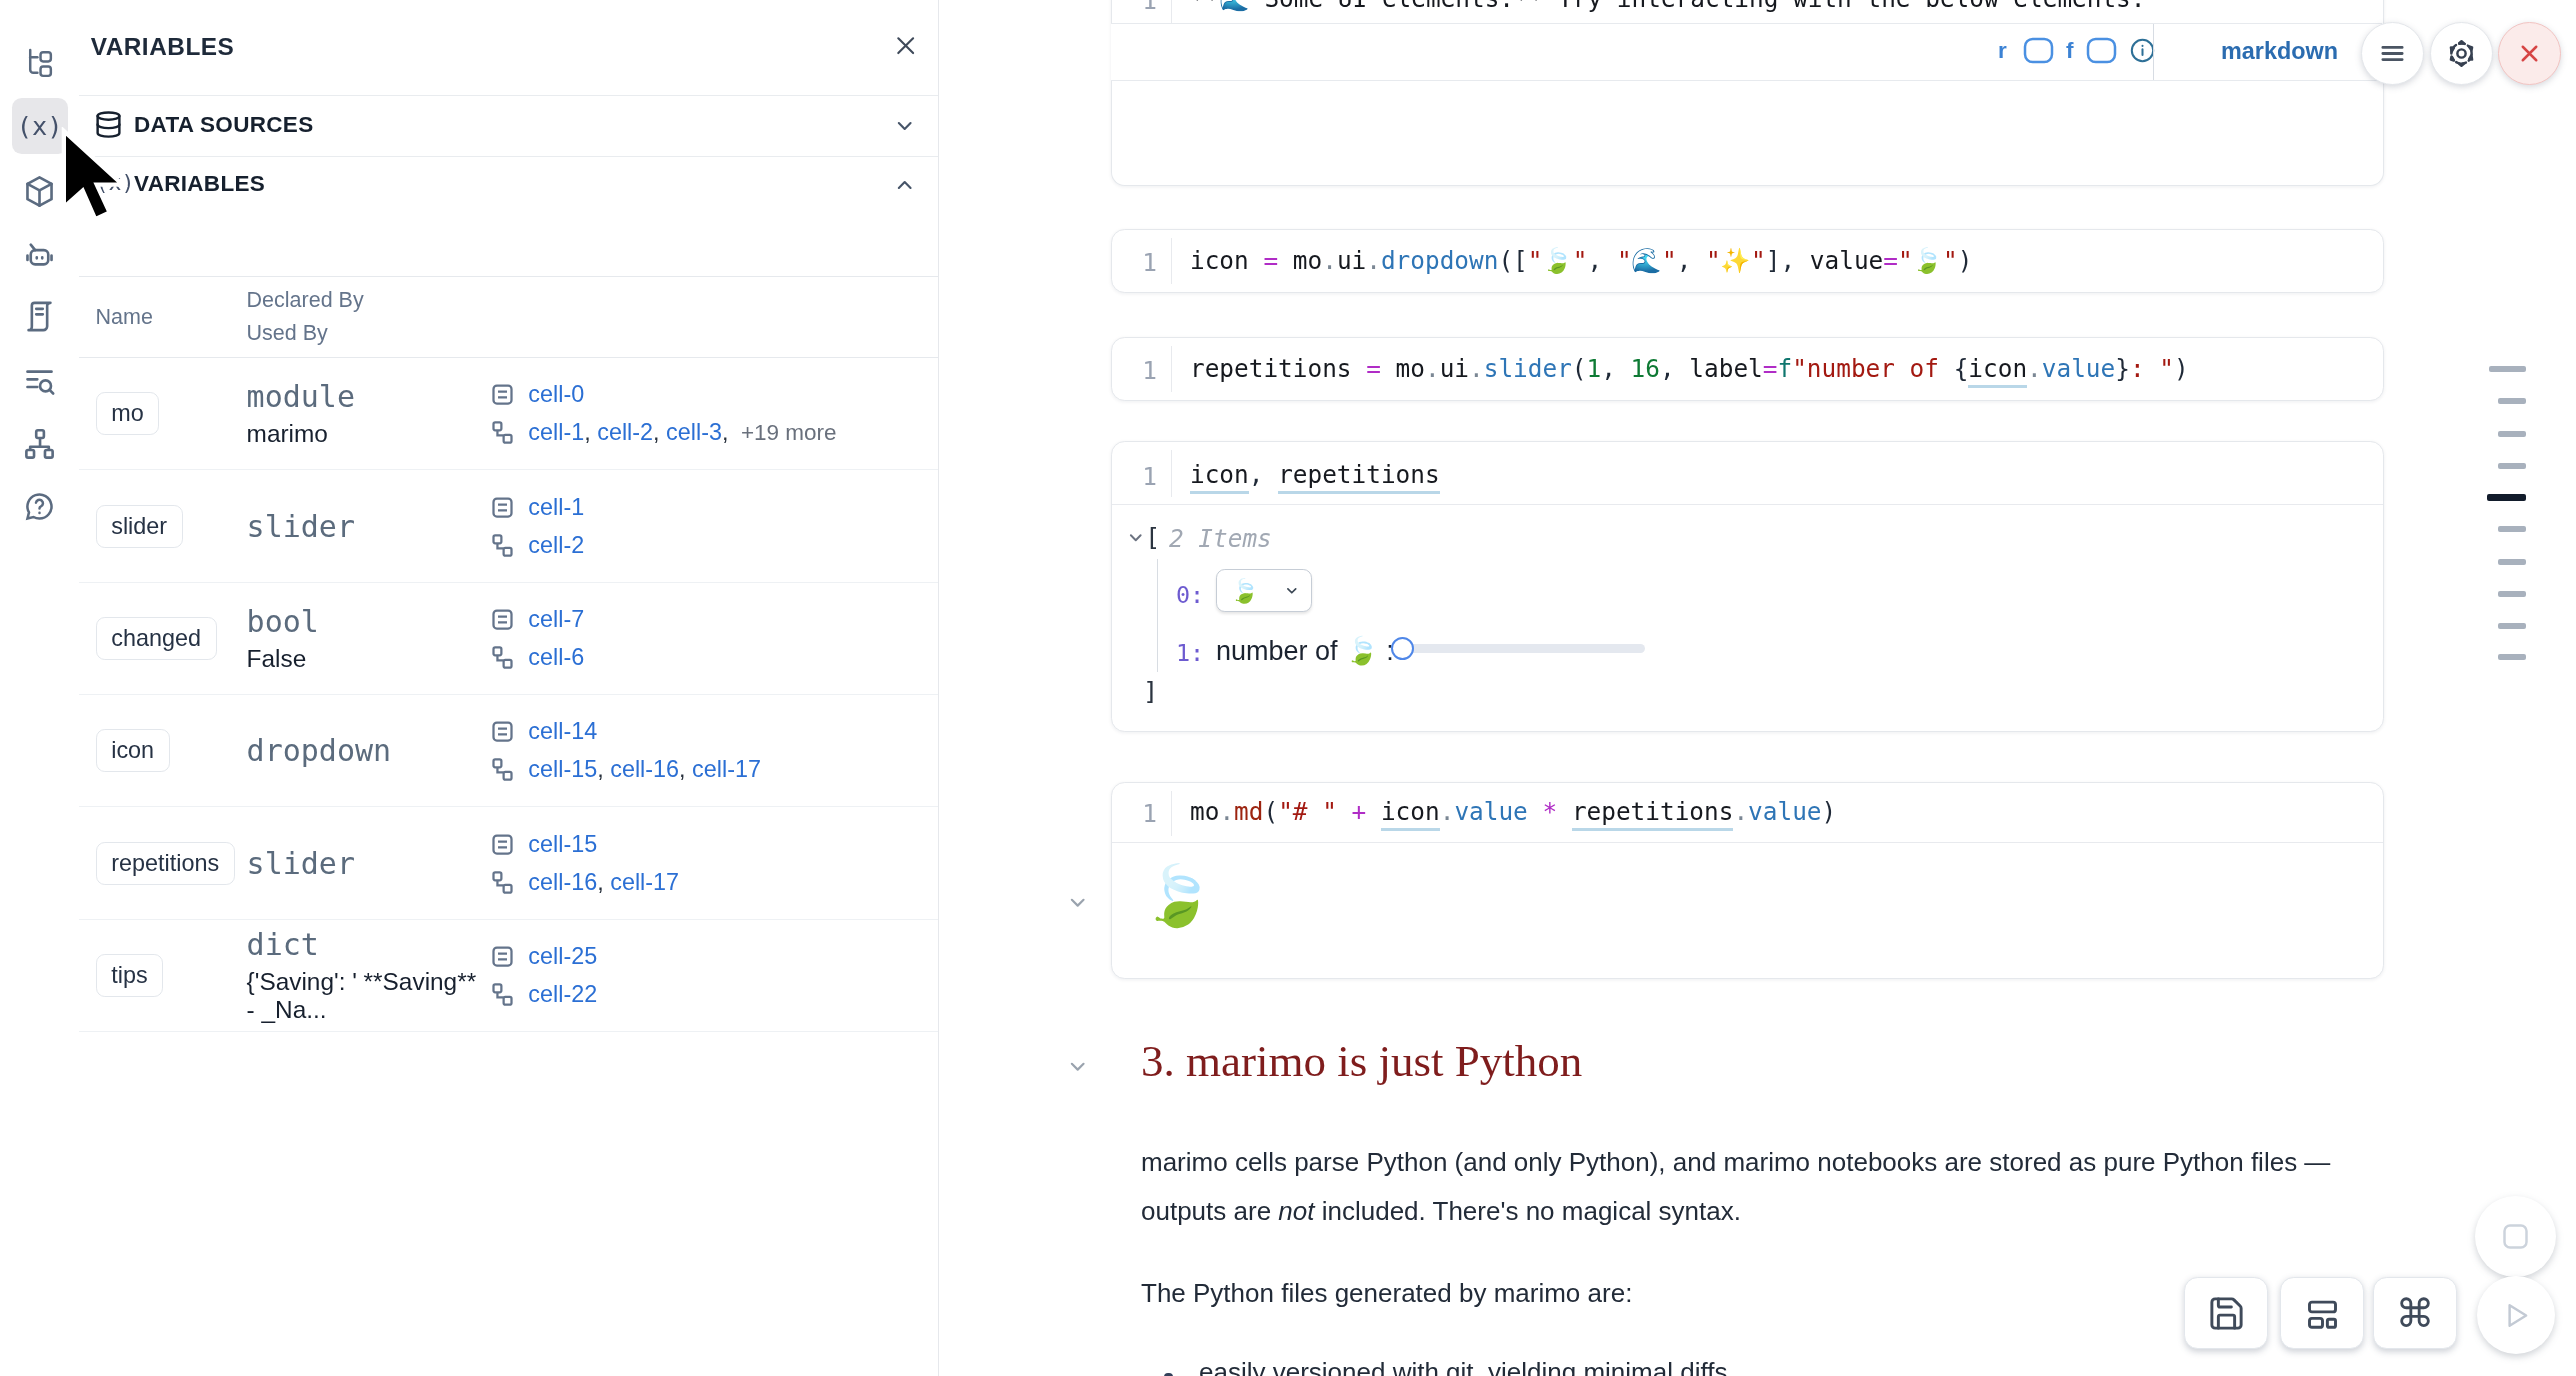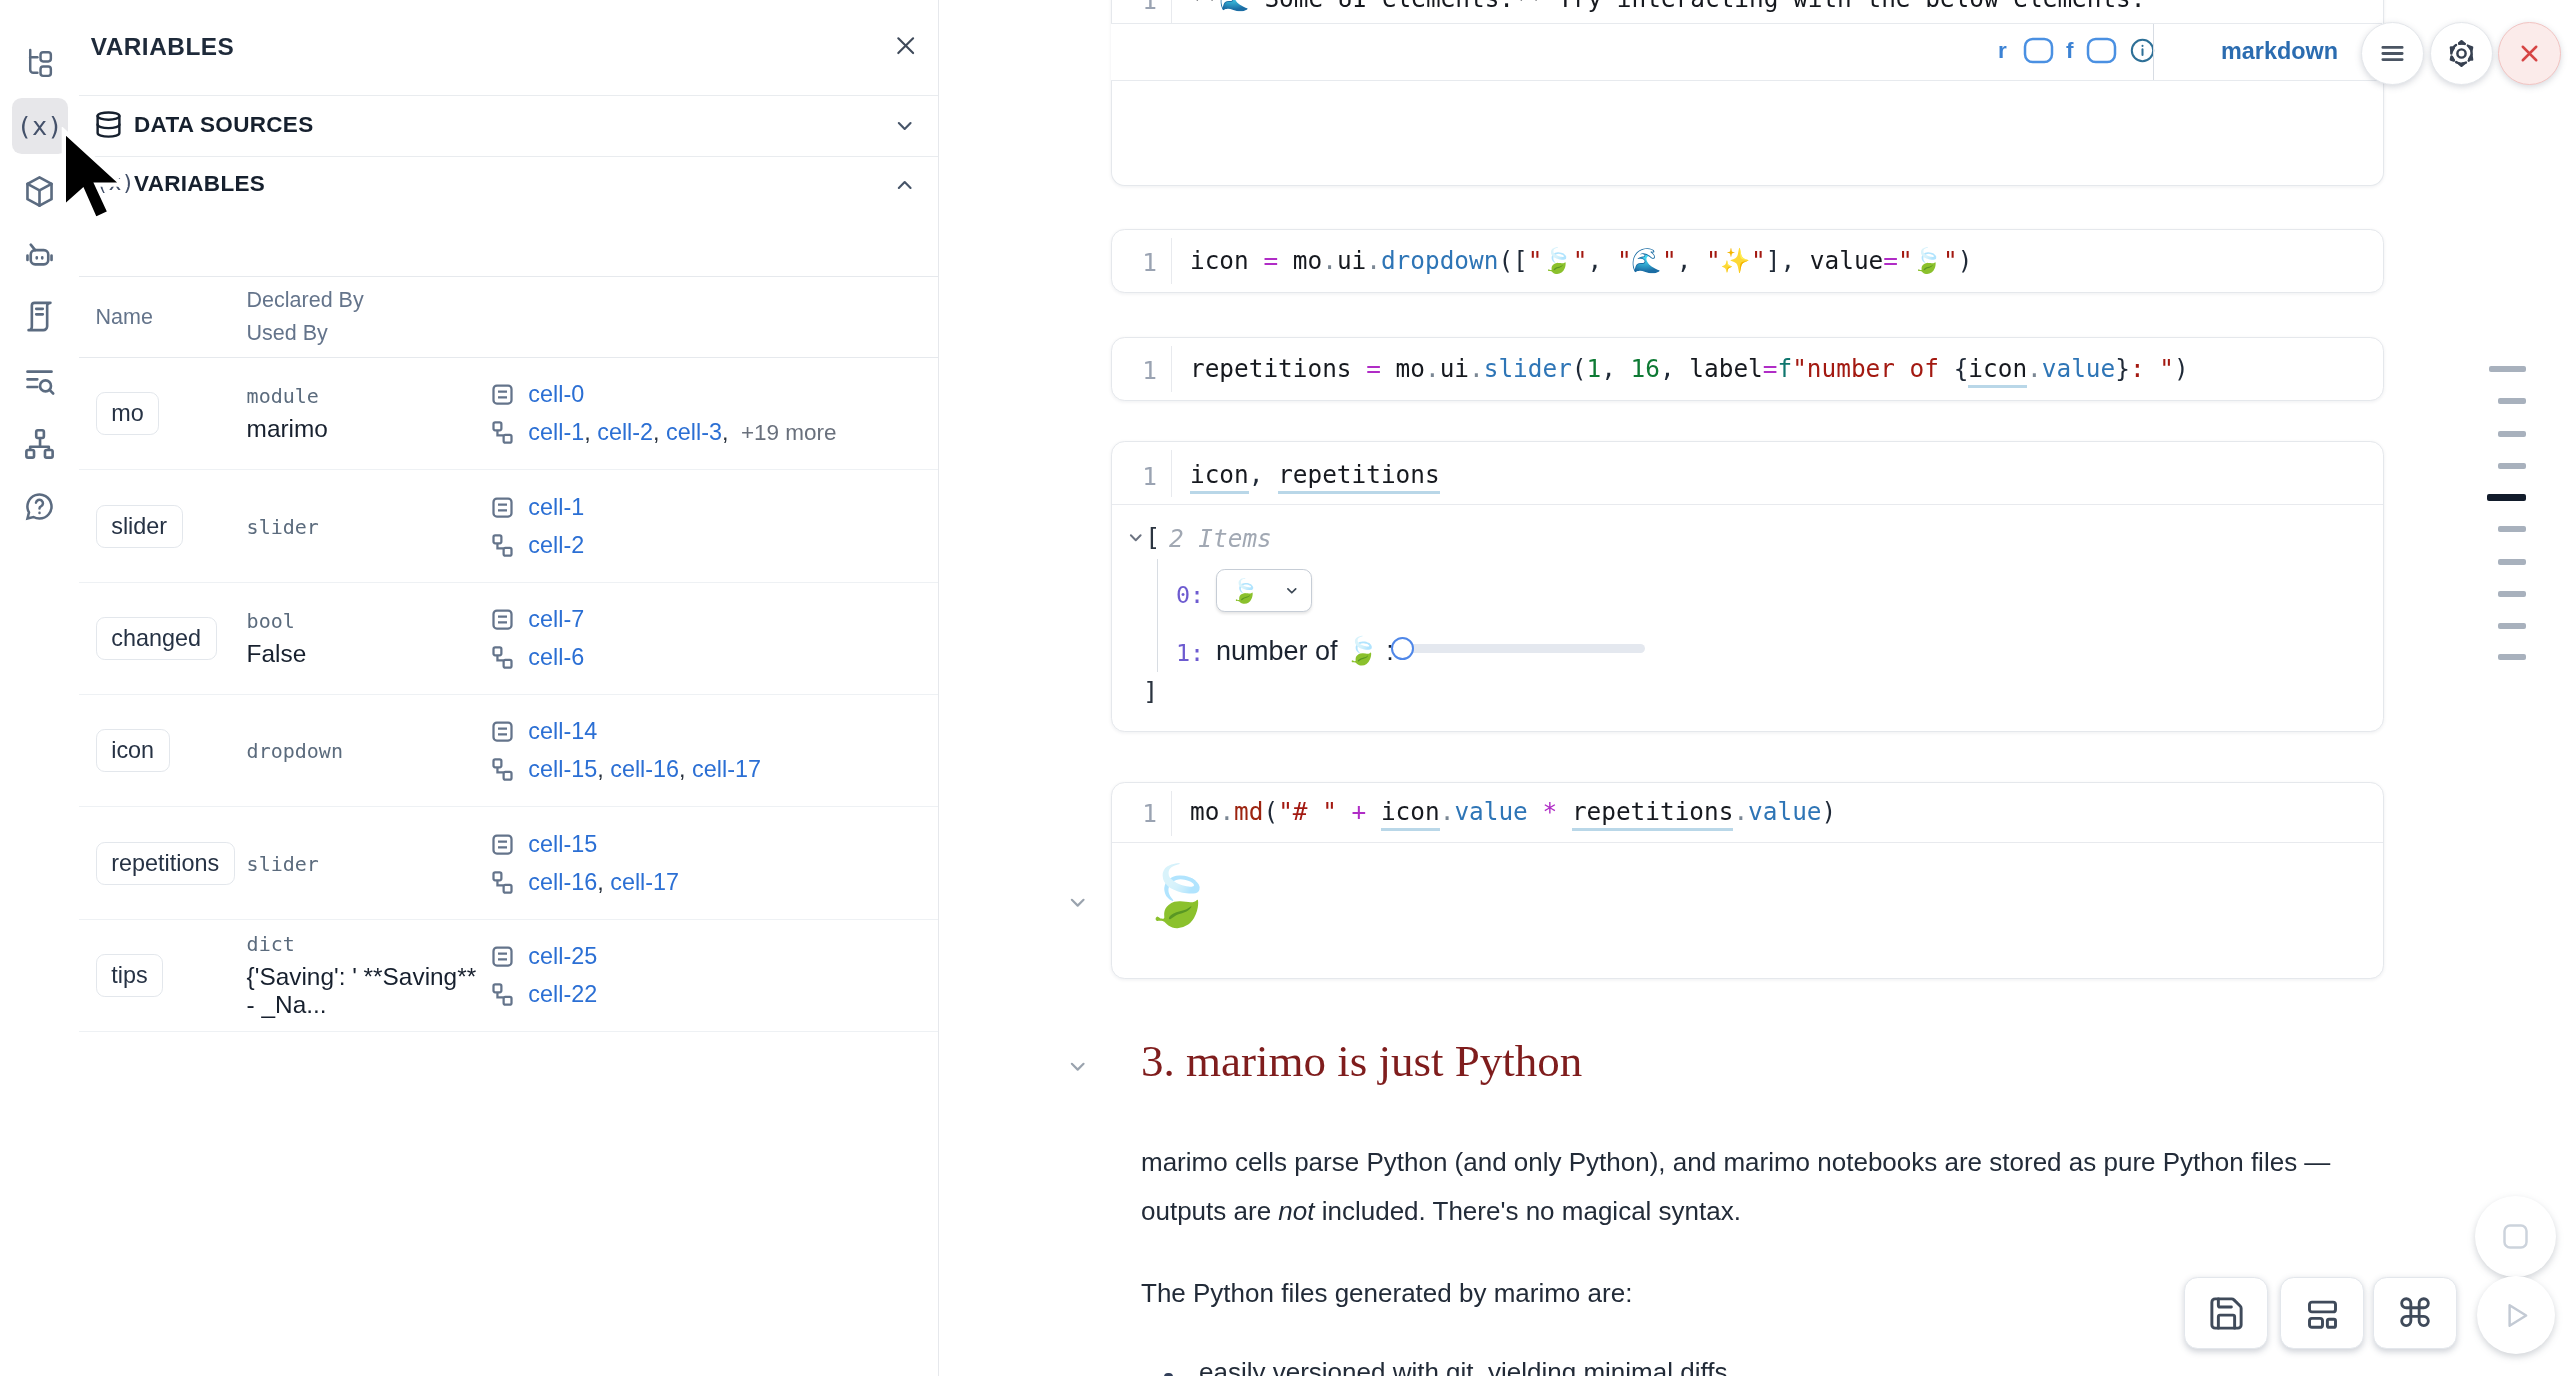--- a/index.html
+++ b/index.html
@@ -27,21 +27,21 @@
   #search-input::placeholder{color:#9aa3af;}
 
   .vgrid{display:grid;grid-template-columns:151px 242px auto;padding-left:16.6px;box-sizing:border-box;}
   #thead{left:0;top:276px;width:859px;height:82px;border-top:1.5px solid #e6e9ed;border-bottom:1.5px solid #e6e9ed;}
   .th{font-size:21.5px;color:#64748b;display:flex;flex-direction:column;justify-content:center;gap:8.8px;}
   .vrow{left:0;width:859px;height:112px;border-bottom:1.5px solid #eef1f4;}
   .c-name{display:flex;align-items:center;}
   .chip{display:inline-block;border:1.5px solid #e3e7ec;border-radius:8.8px;padding:6.8px 14.6px;
         font-size:23.4px;color:#263244;background:#fff;}
   .c-type{display:flex;flex-direction:column;justify-content:center;gap:6.8px;}
-  .type-txt{font-family:"DejaVu Sans Mono",monospace;font-size:20px;color:#5b6b7d;}
+  .type-txt{font-family:"DejaVu Sans Mono",monospace;font-size:30px;color:#5b6b7d;}
   .val-txt{font-size:24.4px;color:#17202e;}
   .c-refs{display:flex;flex-direction:column;justify-content:center;gap:11px;}
   .refline{display:flex;align-items:center;gap:12.7px;}
   .links span.cell-link{color:#2b6fd4;font-size:23.4px;cursor:pointer;}
   .links span.cell-link:not(:last-child)::after{content:",  ";color:#27303c;}
   .more{color:#69707c;font-size:22.5px;margin-left:5.9px;}
 
   
   #cursor{left:56px;top:127px;pointer-events:none;z-index:50;}
 

